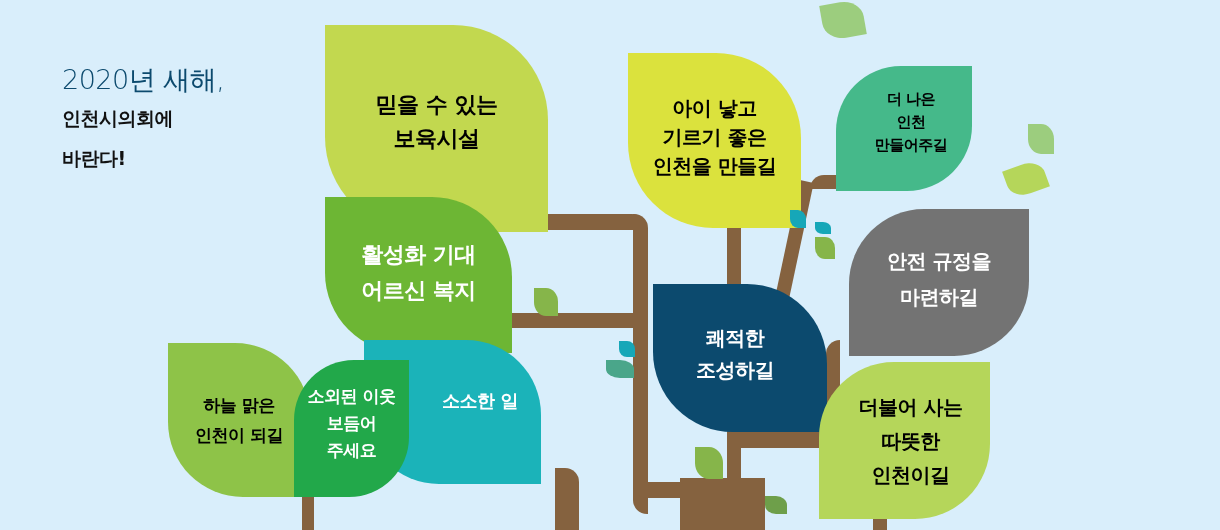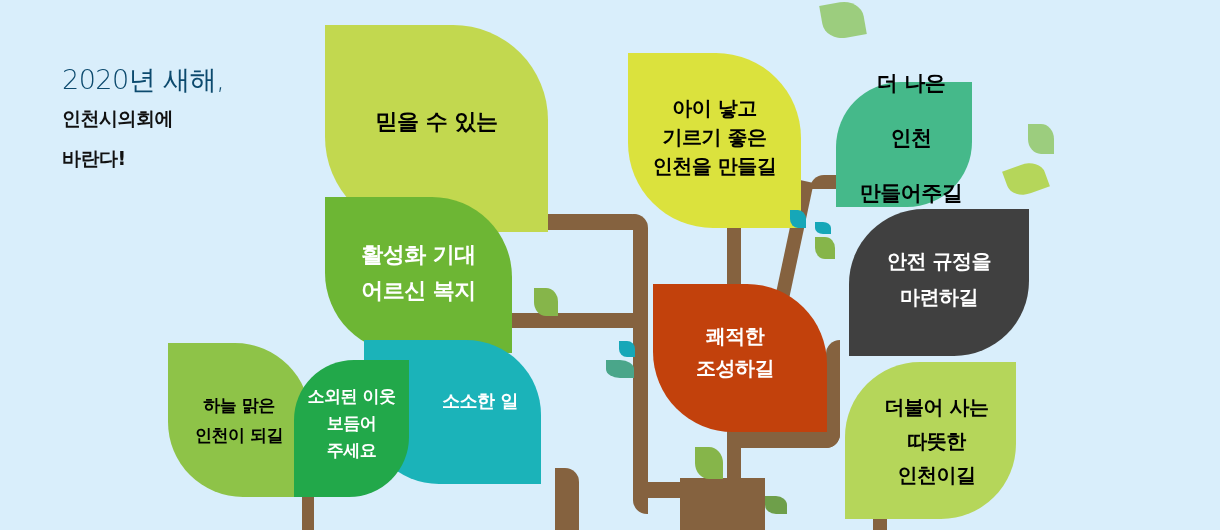--- a/index.html
+++ b/index.html
@@ -51,20 +51,21 @@
   <div class="branch" style="left:680px; top:478px; width:85px; height:52px;"></div>
   <div class="branch" style="left:727px; top:228px; width:14px; height:260px;"></div>
   <div class="branch" style="left:740px; top:432px; width:100px; height:16px; border-radius:0 0 14px 0;"></div>
   <div class="branch" style="left:826px; top:340px; width:14px; height:108px; border-radius:14px 0 14px 0;"></div>
   <div class="branch" style="left:800px; top:180px; width:14px; height:130px; transform:rotate(12deg); transform-origin:top left;"></div>
   <div class="branch" style="left:810px; top:175px; width:30px; height:14px; border-radius:14px 0 0 0;"></div>
   <div class="branch" style="left:873px; top:515px; width:14px; height:15px;"></div>
 
   <div class="leaf shape-a dark" style="left:325px; top:25px; width:223px; height:207px; background:#c2d84f; font-size:22px; line-height:34px; padding-bottom:14px;">
     <span>믿을 수 있는</span>
+    <span>보육시설</span>
   </div>
 
   <div class="leaf shape-a light" style="left:325px; top:197px; width:187px; height:156px; background:#6db634; font-size:22px; line-height:36px; padding-bottom:4px; border-radius:0 80px 0 80px;">
     <span>활성화 기대</span>
     <span>어르신 복지</span>
   </div>
 
   <div class="leaf shape-a light" style="left:364px; top:340px; width:177px; height:144px; background:#1bb3b9; font-size:18px; line-height:30px; padding-left:55px; padding-bottom:22px; border-radius:0 75px 0 75px;">
     <span>소소한 일</span>
   </div>
@@ -79,37 +80,37 @@
     <span>보듬어</span>
     <span>주세요</span>
   </div>
 
   <div class="leaf shape-a dark" style="left:628px; top:53px; width:173px; height:175px; background:#dbe23d; font-size:20px; line-height:29px; border-radius:0 85px 0 85px; padding-bottom:6px;">
     <span>아이 낳고</span>
     <span>기르기 좋은</span>
     <span>인천을 만들길</span>
   </div>
 
-  <div class="leaf shape-b dark" style="left:836px; top:82px; width:136px; height:125px; background:#45b98a; font-size:21px; line-height:23px; border-radius:65px 0 65px 0; padding-left:14px; padding-bottom:12px;gap:32px;">
+  <div class="leaf shape-b dark" style="left:836px; top:66px; width:136px; height:125px; background:#45b98a; font-size:15px; line-height:23px; border-radius:65px 0 65px 0; padding-left:14px; padding-bottom:12px;">
     <span>더 나은</span>
     <span>인천</span>
     <span>만들어주길</span>
   </div>
 
-  <div class="leaf shape-b light" style="left:849px; top:209px; width:180px; height:147px; background:#404040; font-size:20px; line-height:36px; border-radius:75px 0 75px 0; padding-bottom:8px;">
+  <div class="leaf shape-b light" style="left:849px; top:209px; width:180px; height:147px; background:#737373; font-size:20px; line-height:36px; border-radius:75px 0 75px 0; padding-bottom:8px;">
     <span>안전 규정을</span>
     <span>마련하길</span>
   </div>
 
-  <div class="leaf shape-a light" style="left:653px; top:284px; width:174px; height:148px; background:#c2410c; font-size:20px; line-height:32px; border-radius:0 80px 0 80px; padding-right:10px; padding-bottom:8px;font-family:Liberation Mono, monospace;">
+  <div class="leaf shape-a light" style="left:653px; top:284px; width:174px; height:148px; background:#0c4a6e; font-size:20px; line-height:32px; border-radius:0 80px 0 80px; padding-right:10px; padding-bottom:8px;">
     <span>쾌적한</span>
     <span>조성하길</span>
   </div>
 
-  <div class="leaf shape-b dark" style="left:845px; top:362px; width:171px; height:157px; background:#b5d65a; font-size:20px; line-height:34px; border-radius:75px 0 75px 0; padding-left:12px;">
+  <div class="leaf shape-b dark" style="left:819px; top:362px; width:171px; height:157px; background:#b5d65a; font-size:20px; line-height:34px; border-radius:75px 0 75px 0; padding-left:12px;">
     <span>더불어 사는</span>
     <span>따뜻한</span>
     <span>인천이길</span>
   </div>
 
   <div class="deco-leaf" style="left:822px; top:2px; width:42px; height:36px; background:#9ccd7e; transform:rotate(-10deg);"></div>
   <div class="deco-leaf" style="left:1028px; top:124px; width:26px; height:30px; background:#9ccd7e;"></div>
   <div class="deco-leaf" style="left:1006px; top:164px; width:40px; height:30px; background:#b5d65a; transform:rotate(-20deg);"></div>
   <div class="deco-leaf" style="left:534px; top:288px; width:24px; height:28px; background:#86b54a;"></div>
   <div class="deco-leaf" style="left:619px; top:341px; width:16px; height:16px; background:#16a7b8;"></div>

